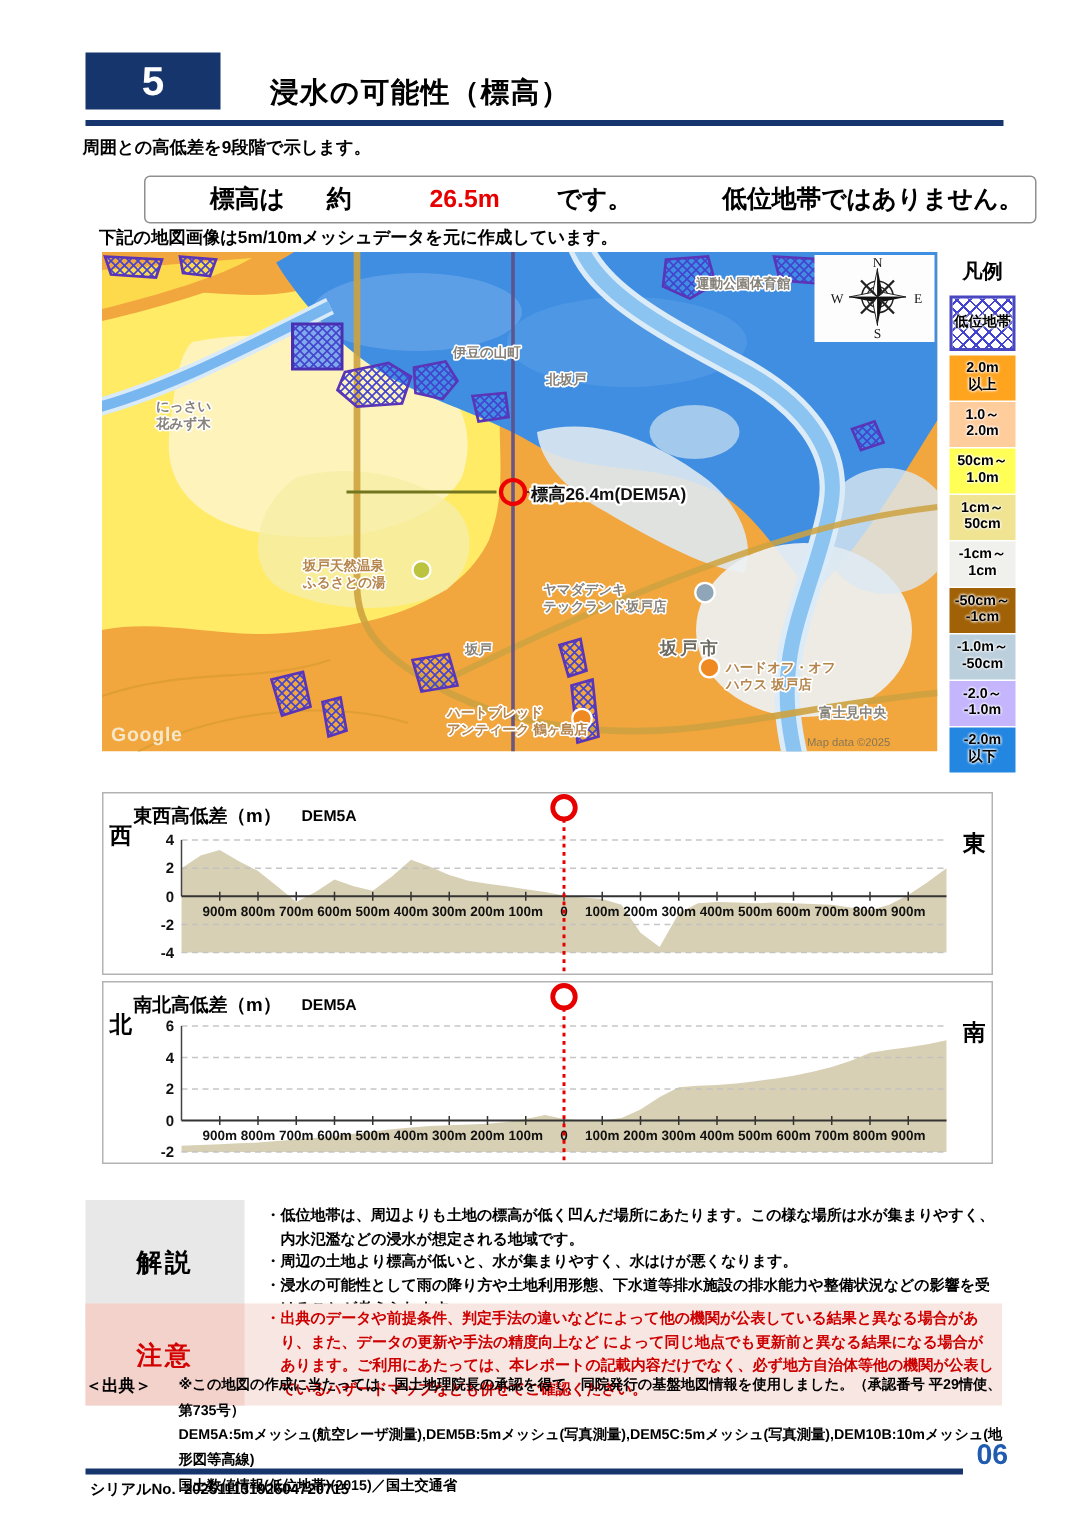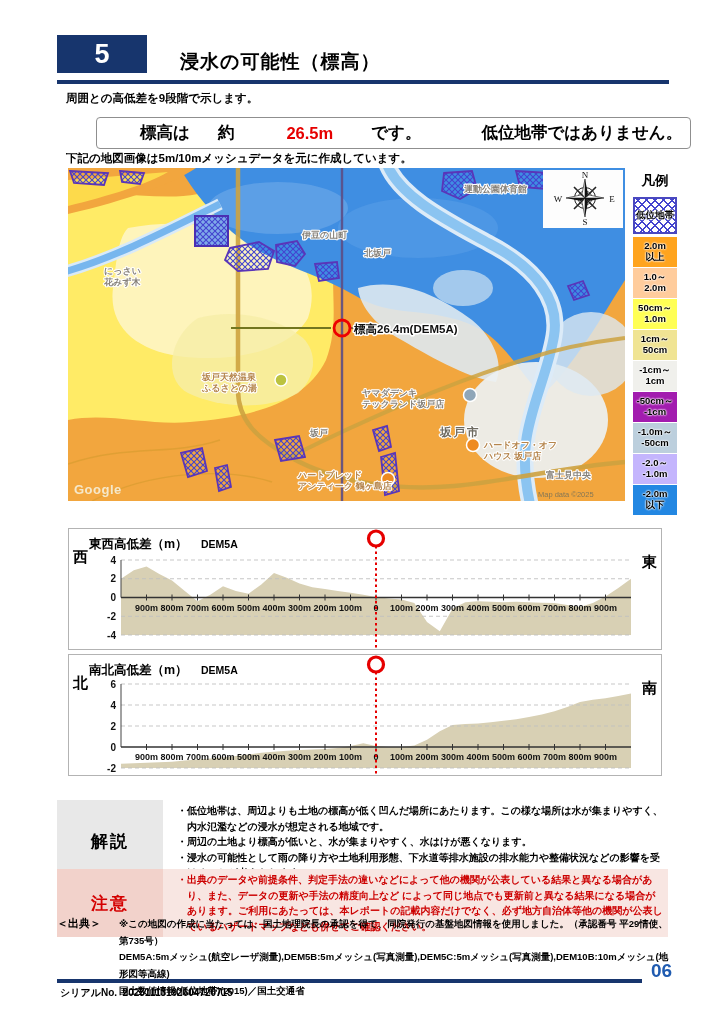--- a/index.html
+++ b/index.html
@@ -3,21 +3,21 @@
 <meta charset="utf-8">
 <style>
   html,body{margin:0;padding:0;background:#e9e9e9;}
   .page{position:relative;width:724px;height:1024px;background:#fff;margin:0 auto;
         font-family:"Liberation Sans","DejaVu Sans",sans-serif;color:#000;overflow:hidden;}
   
   .sec-num{position:absolute;left:57px;top:35px;width:90px;height:38px;background:#17356d;
            color:#fff;font-size:27px;font-weight:bold;display:flex;align-items:center;justify-content:center;}
   .page-title{position:absolute;left:180px;top:49px;margin:0;font-size:19px;font-weight:bold;letter-spacing:1px;}
   .title-rule{position:absolute;left:57px;top:80px;width:612px;height:4px;background:#17356d;}
-  .intro{position:absolute;left:66px;top:91px;font-size:11.5px;font-weight:bold;margin:0;text-align:center;}
+  .intro{position:absolute;left:55px;top:91px;font-size:11.5px;font-weight:bold;margin:0;text-align:center;}
   
   .headline-box{position:absolute;left:70px;top:117px;width:593px;height:30px;border:1.5px solid #8f8f8f;
                 border-radius:4px;display:flex;align-items:center;font-size:16.5px;font-weight:bold;background:#fff;margin-left:26px;}
   .hl-prefix{margin-left:43px;}
   .hl-approx{margin-left:28px;}
   .hl-value{margin-left:52px;color:#e60000;}
   .hl-suffix{margin-left:38px;}
   .hl-status{margin-left:60px;}
   .map-note{position:absolute;left:66px;top:151px;font-size:11.5px;font-weight:bold;margin:0;}
   
@@ -184,21 +184,21 @@
         <div class="legend-item" style="background: rgb(255, 164, 30);">2.0m
 以上</div>
         <div class="legend-item" style="background: rgb(255, 204, 156);">1.0～
 2.0m</div>
         <div class="legend-item" style="background: rgb(255, 255, 85);">50cm～
 1.0m</div>
         <div class="legend-item" style="background: rgb(240, 228, 147);">1cm～
 50cm</div>
         <div class="legend-item" style="background: rgb(240, 240, 236);">-1cm～
 1cm</div>
-        <div class="legend-item" style="background: #a21caf;">-50cm～
+        <div class="legend-item" style="background: #a16207;">-50cm～
 -1cm</div>
         <div class="legend-item" style="background: rgb(188, 207, 221);">-1.0m～
 -50cm</div>
         <div class="legend-item" style="background: #c4b5fd;">-2.0～
 -1.0m</div>
         <div class="legend-item" style="background: rgb(35, 135, 226);">-2.0m
 以下</div>
       </div>
   </aside>
 

